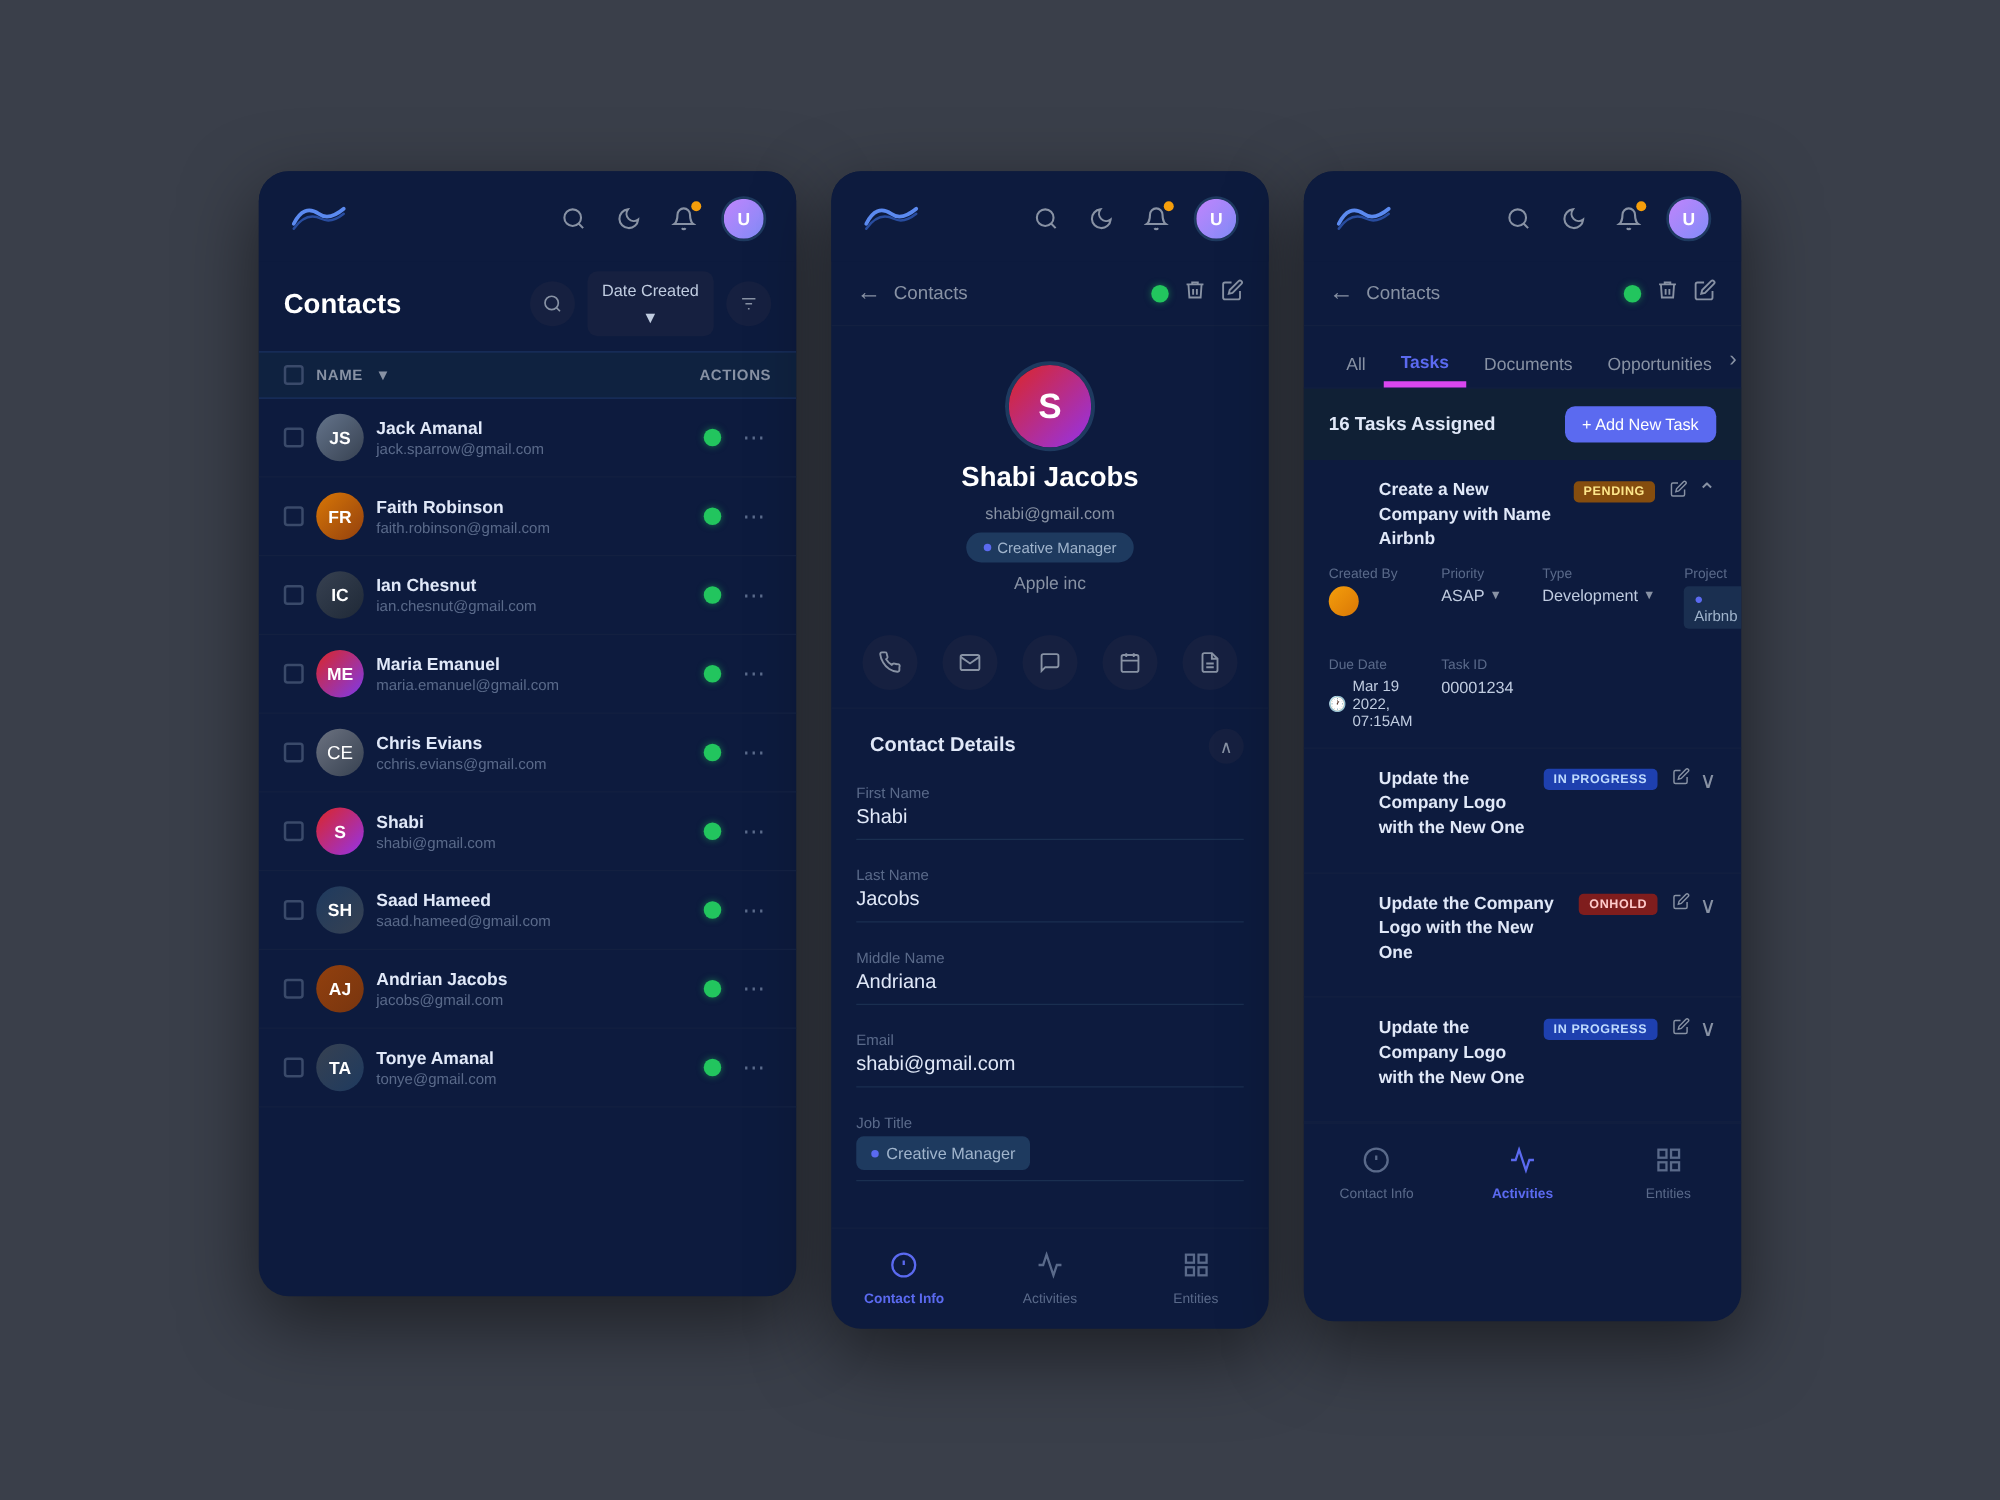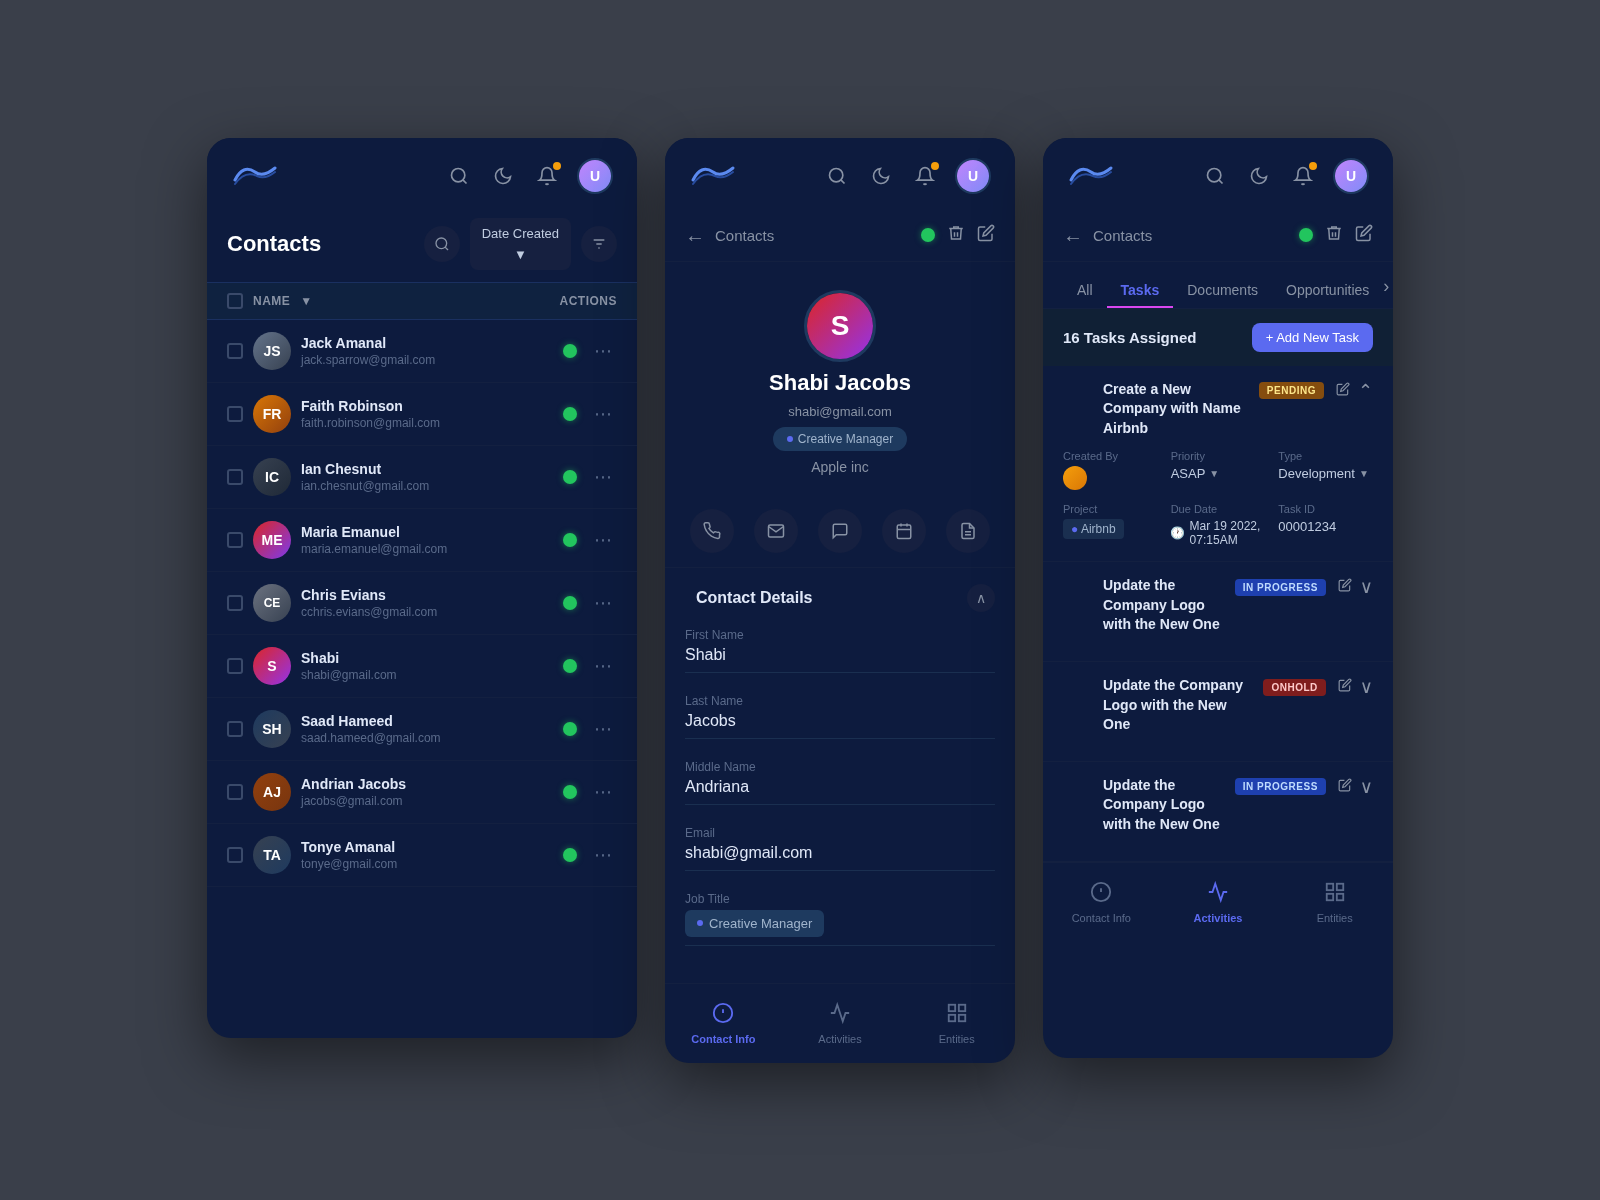--- a/index.html
+++ b/index.html
@@ -510,21 +510,21 @@
     .tab {
       padding: 8px 14px;
       font-size: 14px;
       color: #8892a4;
       cursor: pointer;
       border-bottom: 2px solid transparent;
     }
 
     .tab-active {
       color: #5b6af0;
-      border-bottom: 2px solid #d946ef;
+      border-bottom: 5px solid #d946ef;
       font-weight: 600;
     }
 
     .tab-arrow {
       margin-left: auto;
       color: #8892a4;
       font-size: 18px;
       cursor: pointer;
       padding-bottom: 8px;
     }
@@ -608,22 +608,22 @@
 
     .task-collapse-btn {
       color: #8892a4;
       font-size: 18px;
       cursor: pointer;
       margin-left: 4px;
     }
 
     .task-meta {
       display: grid;
-      grid-template-columns: 1fr 1fr 1fr;
-      gap: 13px;
+      grid-template-columns: 1fr 1fr 1fr 1fr;
+      gap: 23px;
     }
 
     .meta-item {
       display: flex;
       flex-direction: column;
       gap: 4px;
     }
 
     .meta-label {
       font-size: 11px;
@@ -816,21 +816,21 @@
       </div>
     </div>
     <div class="contact-row-right">
       <div class="status-dot"></div>
       <div class="more-btn">⋯</div>
     </div>
   </div>
           <div class="contact-row">
     <div class="contact-row-left">
       <div class="checkbox"></div>
-      <div class="contact-avatar av-chris" style="display:flex;align-items:center;justify-content:center;font-size:12px;font-weight:700;color:white;">
+      <div class="contact-avatar av-chris" style="display:flex;align-items:center;justify-content:center;font-size:15px;font-weight:400;color:white;">
         CE
       </div>
       <div class="contact-info">
         <div class="contact-name">Chris Evians</div>
         <div class="contact-email">cchris.evians@gmail.com</div>
       </div>
     </div>
     <div class="contact-row-right">
       <div class="status-dot"></div>
       <div class="more-btn">⋯</div>

